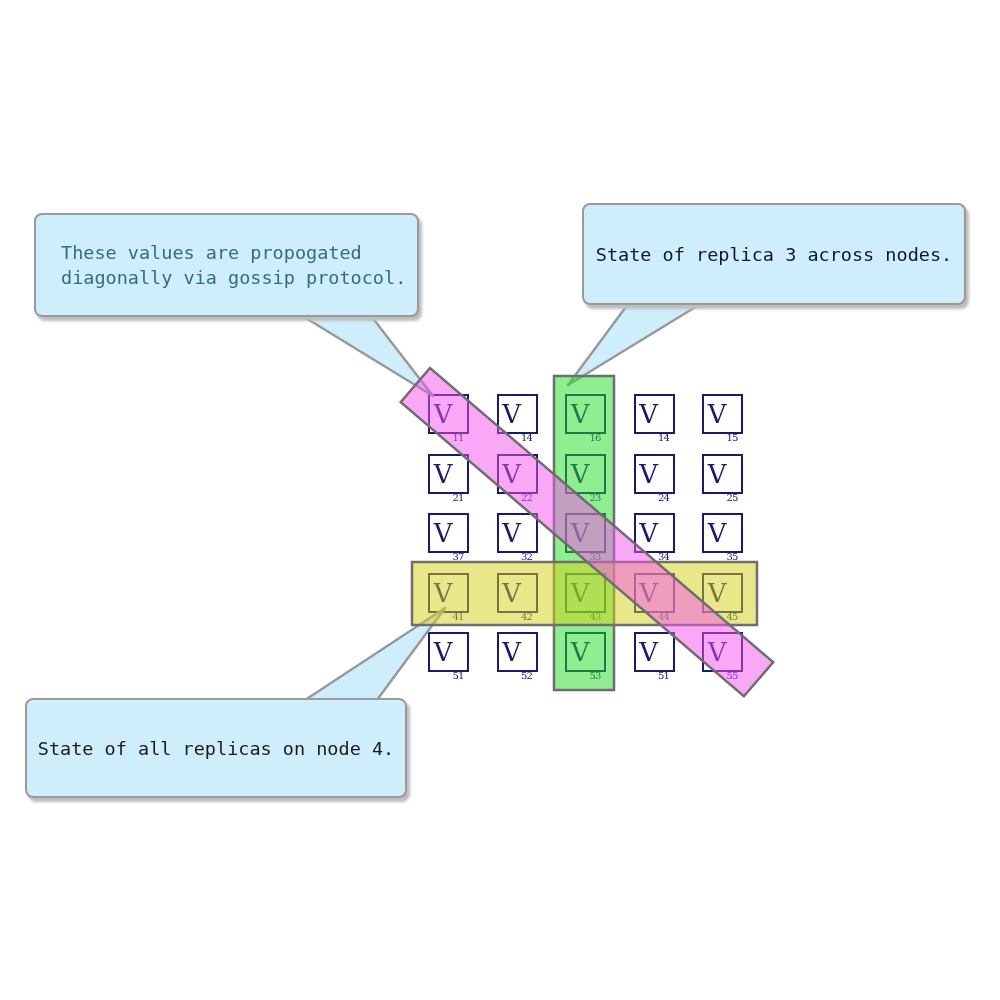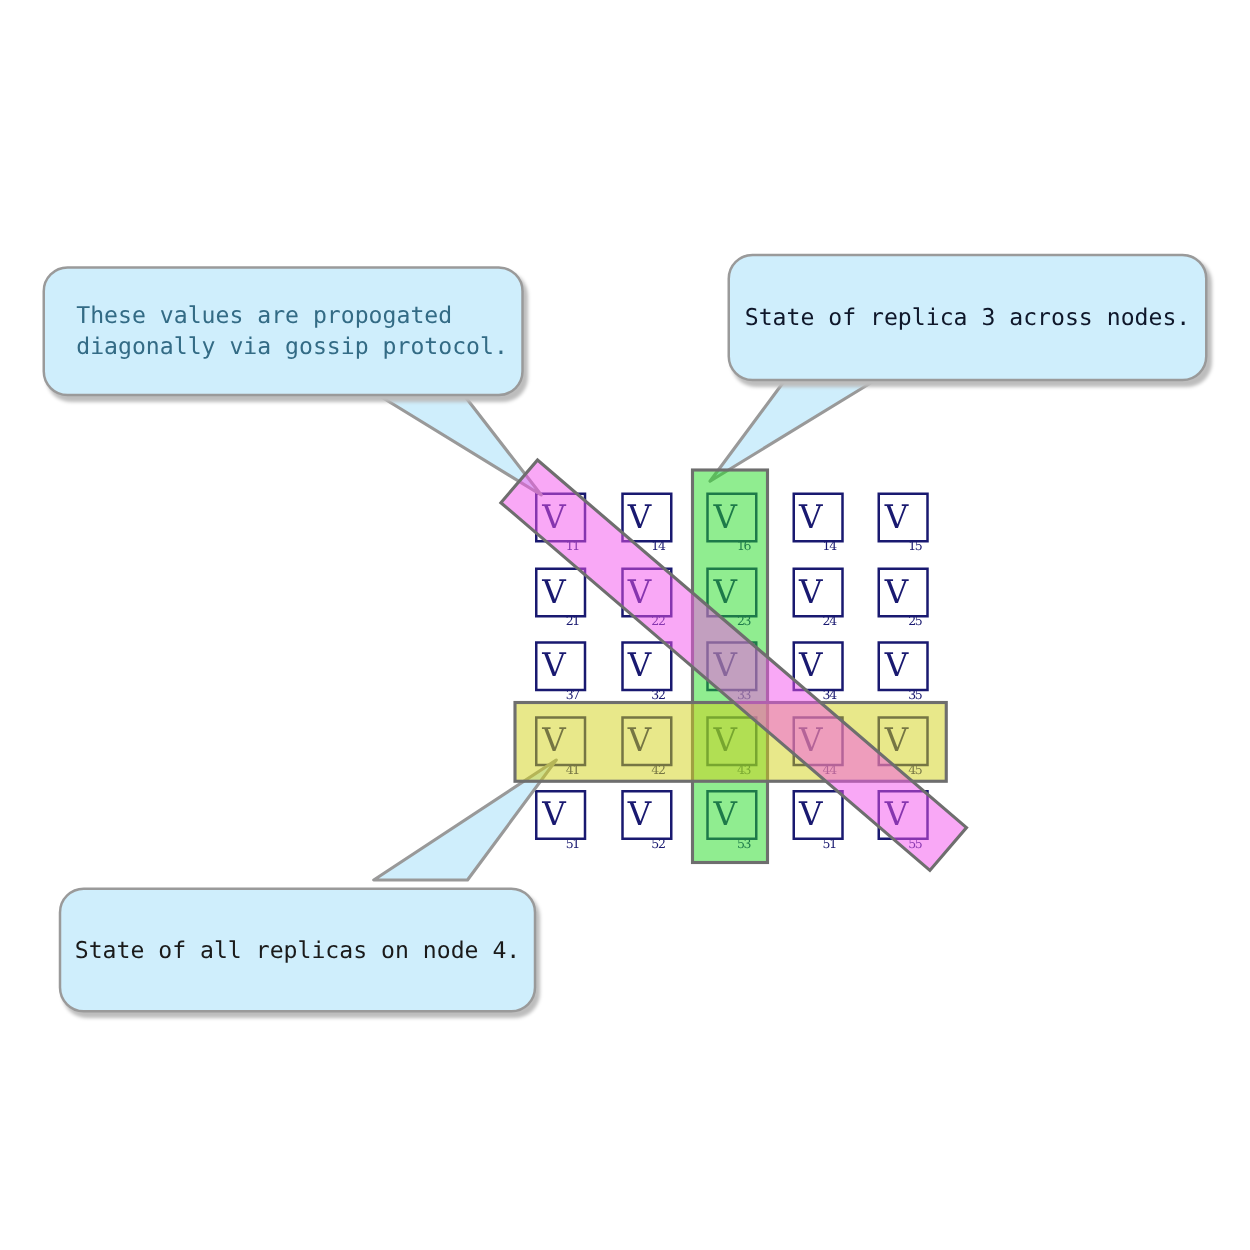--- a/index.html
+++ b/index.html
@@ -25,28 +25,28 @@
     font-family:"DejaVu Serif","Liberation Serif",serif;
     color:#191970;
   }
   .cell .sym{font-size:26px;line-height:1;}
   .cell .sub{font-size:10px;line-height:1;position:relative;top:8px;left:0px;letter-spacing:-1px;margin-top:32px;}
   
   .overlay{position:absolute;left:0;top:0;width:1000px;height:1000px;pointer-events:none;}
   
   .callout{
     position:absolute;box-sizing:border-box;
-    background:#cfeefc;border:2px solid #9a9a9a;border-radius:20px;
+    background:#cfeefc;border:2px solid #9a9a9a;border-radius:8px;
     box-shadow:3px 4px 3px #bdbdbd;
     display:flex;flex-direction:column;justify-content:center;
     font-size:18.5px;line-height:25px;
   }
   .callout.c1{left:34px;top:213px;width:385px;height:104px;color:#336b85;padding-left:25px;align-items:flex-start;}
   .callout.c2{left:582px;top:203px;width:384px;height:102px;color:#0f172a;align-items:center;}
-  .callout.c3{left:47px;top:698px;width:382px;height:100px;color:#1a1a1a;align-items:center;margin-top:12px;}
+  .callout.c3{left:25px;top:698px;width:382px;height:100px;color:#1a1a1a;align-items:center;}
 </style>
 </head>
 <body>
 
 <div class="canvas">
 
   <div class="grid">
     <div class="cell">
         <span class="sym">V</span>
         <span class="sub">11</span>

